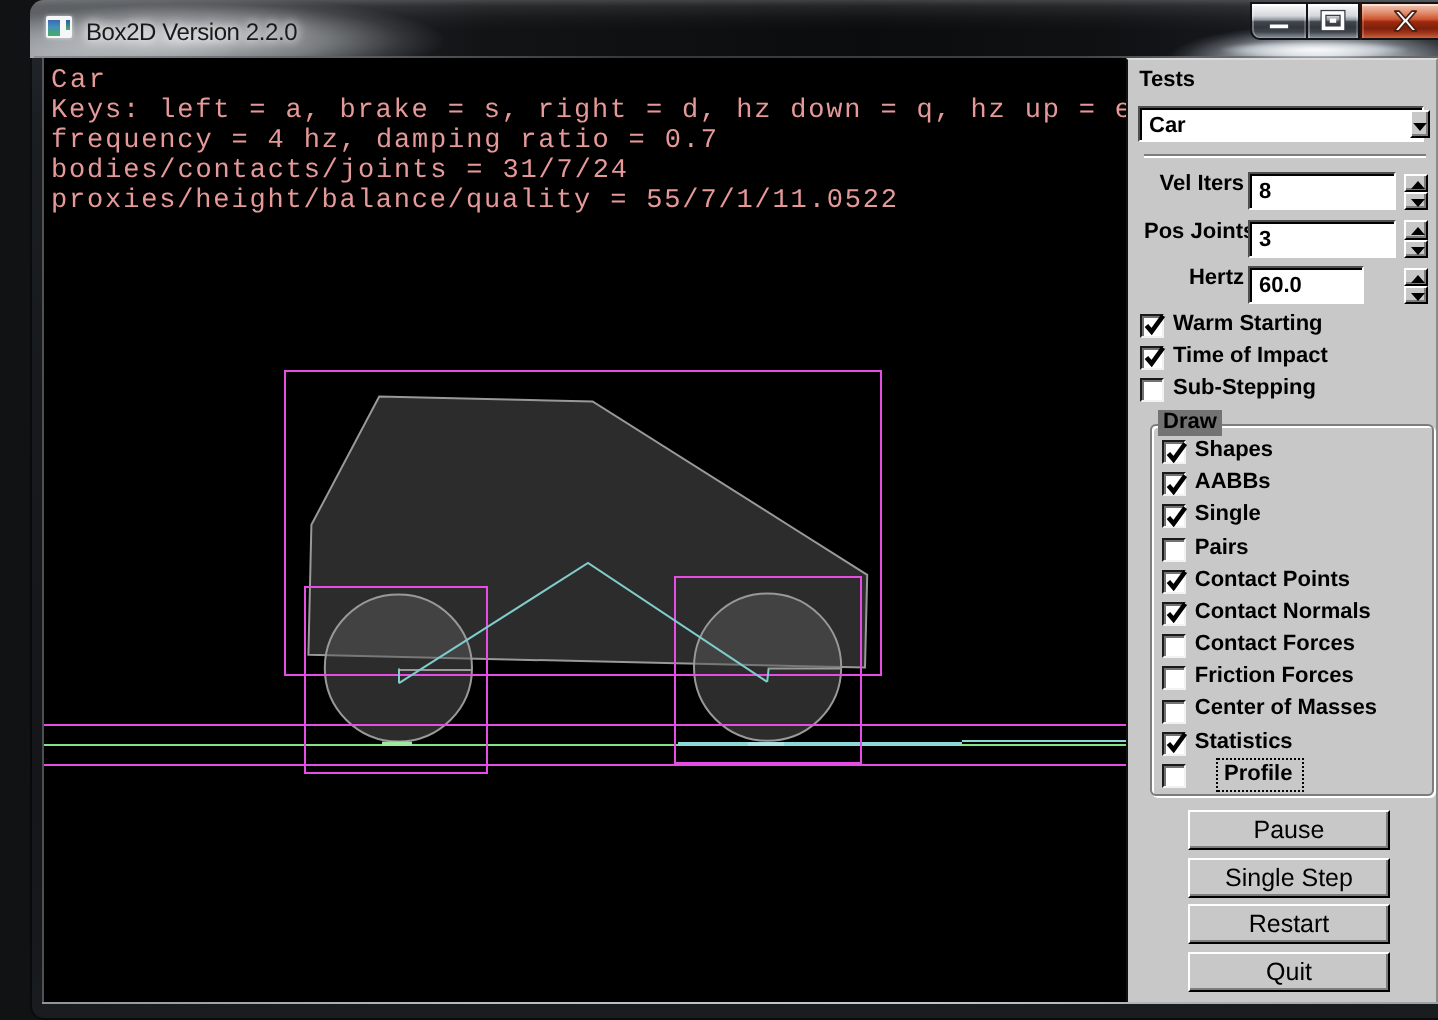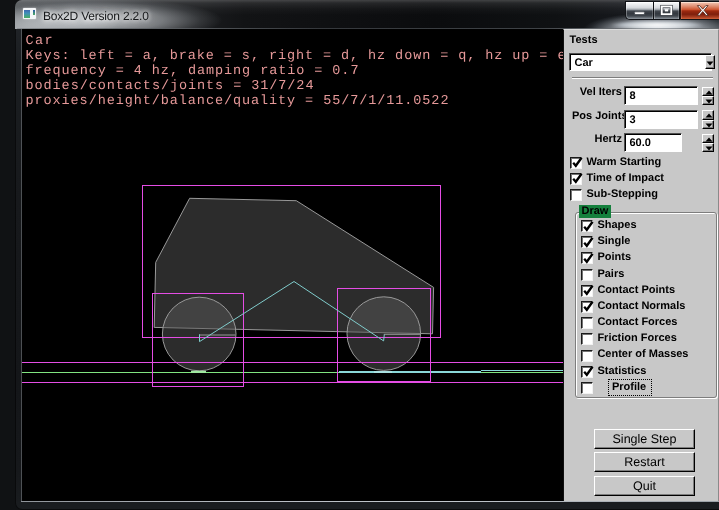--- a/index.html
+++ b/index.html
@@ -181,39 +181,39 @@
     <div class="cbx" style="left:6px;top:142.9px;">
         <svg style="position:absolute;left:0px;top:-1.5px" width="13" height="13">
           <path d="M2.2 6.8 L4.8 9.8 L10.6 1.8" fill="none" stroke="#000" stroke-width="2.3"></path>
         </svg>
       </div>
     <div class="glabel" style="left:22.5px;top:141.8px;">Time of Impact</div>
     <div class="cbx" style="left:6px;top:159.2px;"></div>
     <div class="glabel" style="left:22.5px;top:158.1px;">Sub-Stepping</div>
 
     <div class="gpanel" style="left:10.5px;top:182px;width:142.5px;height:185.5px;"></div>
-    <div class="glabel" style="left:14.5px;top:175px;background:#15803d;padding:0 3px;">Draw</div>
+    <div class="glabel" style="left:14.5px;top:175px;background:#737373;padding:0 3px;">Draw</div>
     <div class="cbx" style="left:17.4px;top:190.0px;">
         <svg style="position:absolute;left:0px;top:-1.5px" width="13" height="13">
           <path d="M2.2 6.8 L4.8 9.8 L10.6 1.8" fill="none" stroke="#000" stroke-width="2.3"></path>
         </svg>
       </div>
     <div class="glabel" style="left:33.4px;top:188.9px;">Shapes</div>
     <div class="cbx" style="left:17.4px;top:206.2px;">
         <svg style="position:absolute;left:0px;top:-1.5px" width="13" height="13">
           <path d="M2.2 6.8 L4.8 9.8 L10.6 1.8" fill="none" stroke="#000" stroke-width="2.3"></path>
         </svg>
       </div>
-    <div class="glabel" style="left:33.4px;top:205.1px;">Single</div>
+    <div class="glabel" style="left:33.4px;top:205.1px;">AABBs</div>
     <div class="cbx" style="left:17.4px;top:222.4px;">
         <svg style="position:absolute;left:0px;top:-1.5px" width="13" height="13">
           <path d="M2.2 6.8 L4.8 9.8 L10.6 1.8" fill="none" stroke="#000" stroke-width="2.3"></path>
         </svg>
       </div>
-    <div class="glabel" style="left:33.4px;top:221.3px;">Points</div>
+    <div class="glabel" style="left:33.4px;top:221.3px;">Single</div>
     <div class="cbx" style="left:17.4px;top:238.6px;"></div>
     <div class="glabel" style="left:33.4px;top:237.5px;text-align:center;">Pairs</div>
     <div class="cbx" style="left:17.4px;top:254.8px;">
         <svg style="position:absolute;left:0px;top:-1.5px" width="13" height="13">
           <path d="M2.2 6.8 L4.8 9.8 L10.6 1.8" fill="none" stroke="#000" stroke-width="2.3"></path>
         </svg>
       </div>
     <div class="glabel" style="left:33.4px;top:253.7px;">Contact Points</div>
     <div class="cbx" style="left:17.4px;top:270.9px;">
         <svg style="position:absolute;left:0px;top:-1.5px" width="13" height="13">
@@ -228,20 +228,21 @@
     <div class="cbx" style="left:17.4px;top:319.5px;"></div>
     <div class="glabel" style="left:33.4px;top:318.4px;">Center of Masses</div>
     <div class="cbx" style="left:17.4px;top:335.7px;">
         <svg style="position:absolute;left:0px;top:-1.5px" width="13" height="13">
           <path d="M2.2 6.8 L4.8 9.8 L10.6 1.8" fill="none" stroke="#000" stroke-width="2.3"></path>
         </svg>
       </div>
     <div class="glabel" style="left:33.4px;top:334.6px;">Statistics</div>
     <div class="cbx" style="left:17.4px;top:351.9px;"></div>
     <div class="glabel" style="left:44px;top:348.7px;border:1px dotted #000;padding:1px 5px 1.5px 3px;">Profile</div>
+    <div class="raised btn" style="left:30px;top:375px;">Pause</div>
     <div class="raised btn" style="left:30px;top:398.5px;">Single Step</div>
     <div class="raised btn" style="left:30px;top:445.5px;">Quit</div>
     <div class="raised btn" style="left:30px;top:422px;">Restart</div>
   </div>
   <div style="position:absolute;left:704px;top:29px;width:15px;height:471.5px;background:linear-gradient(180deg,#4b4f54 0px,#383c40 45px,#26292d 130px,#1a1c20 260px,#16181b 471px);"></div>
   <div class="edgeL"></div>
     <div class="edgeR"></div>
   <div class="clientline"></div>
 </div>
 

